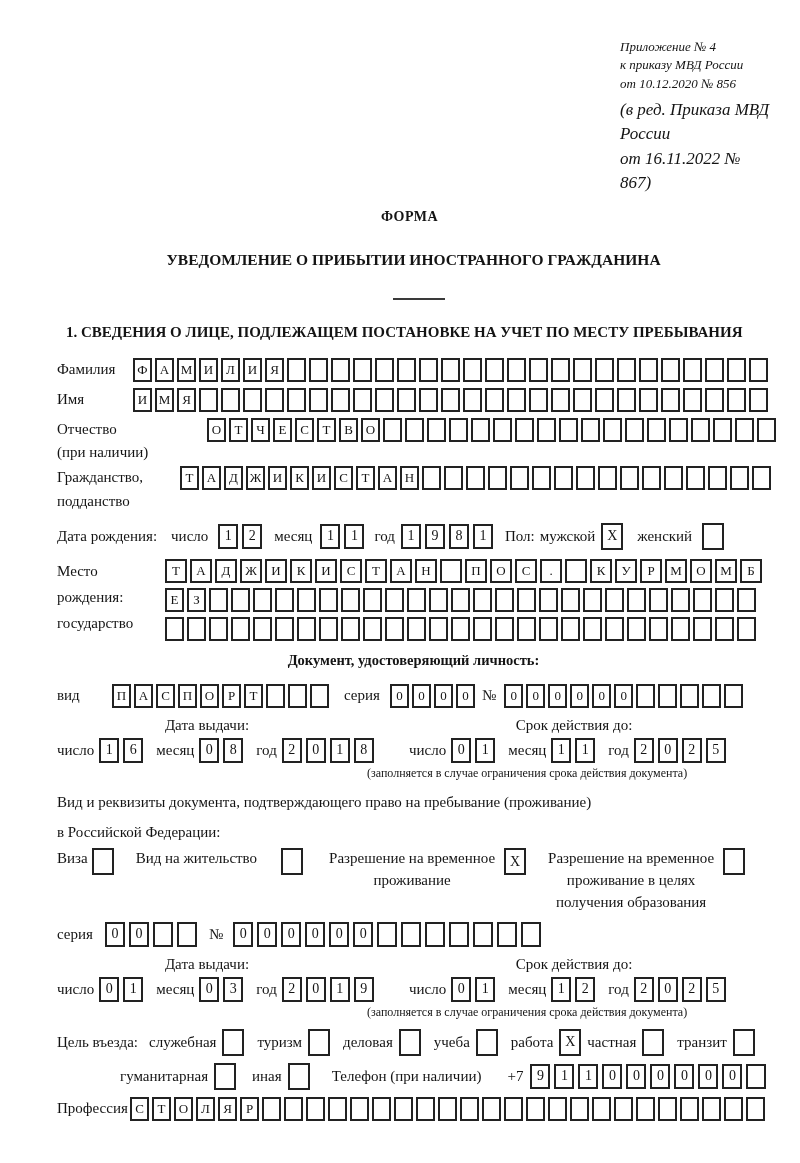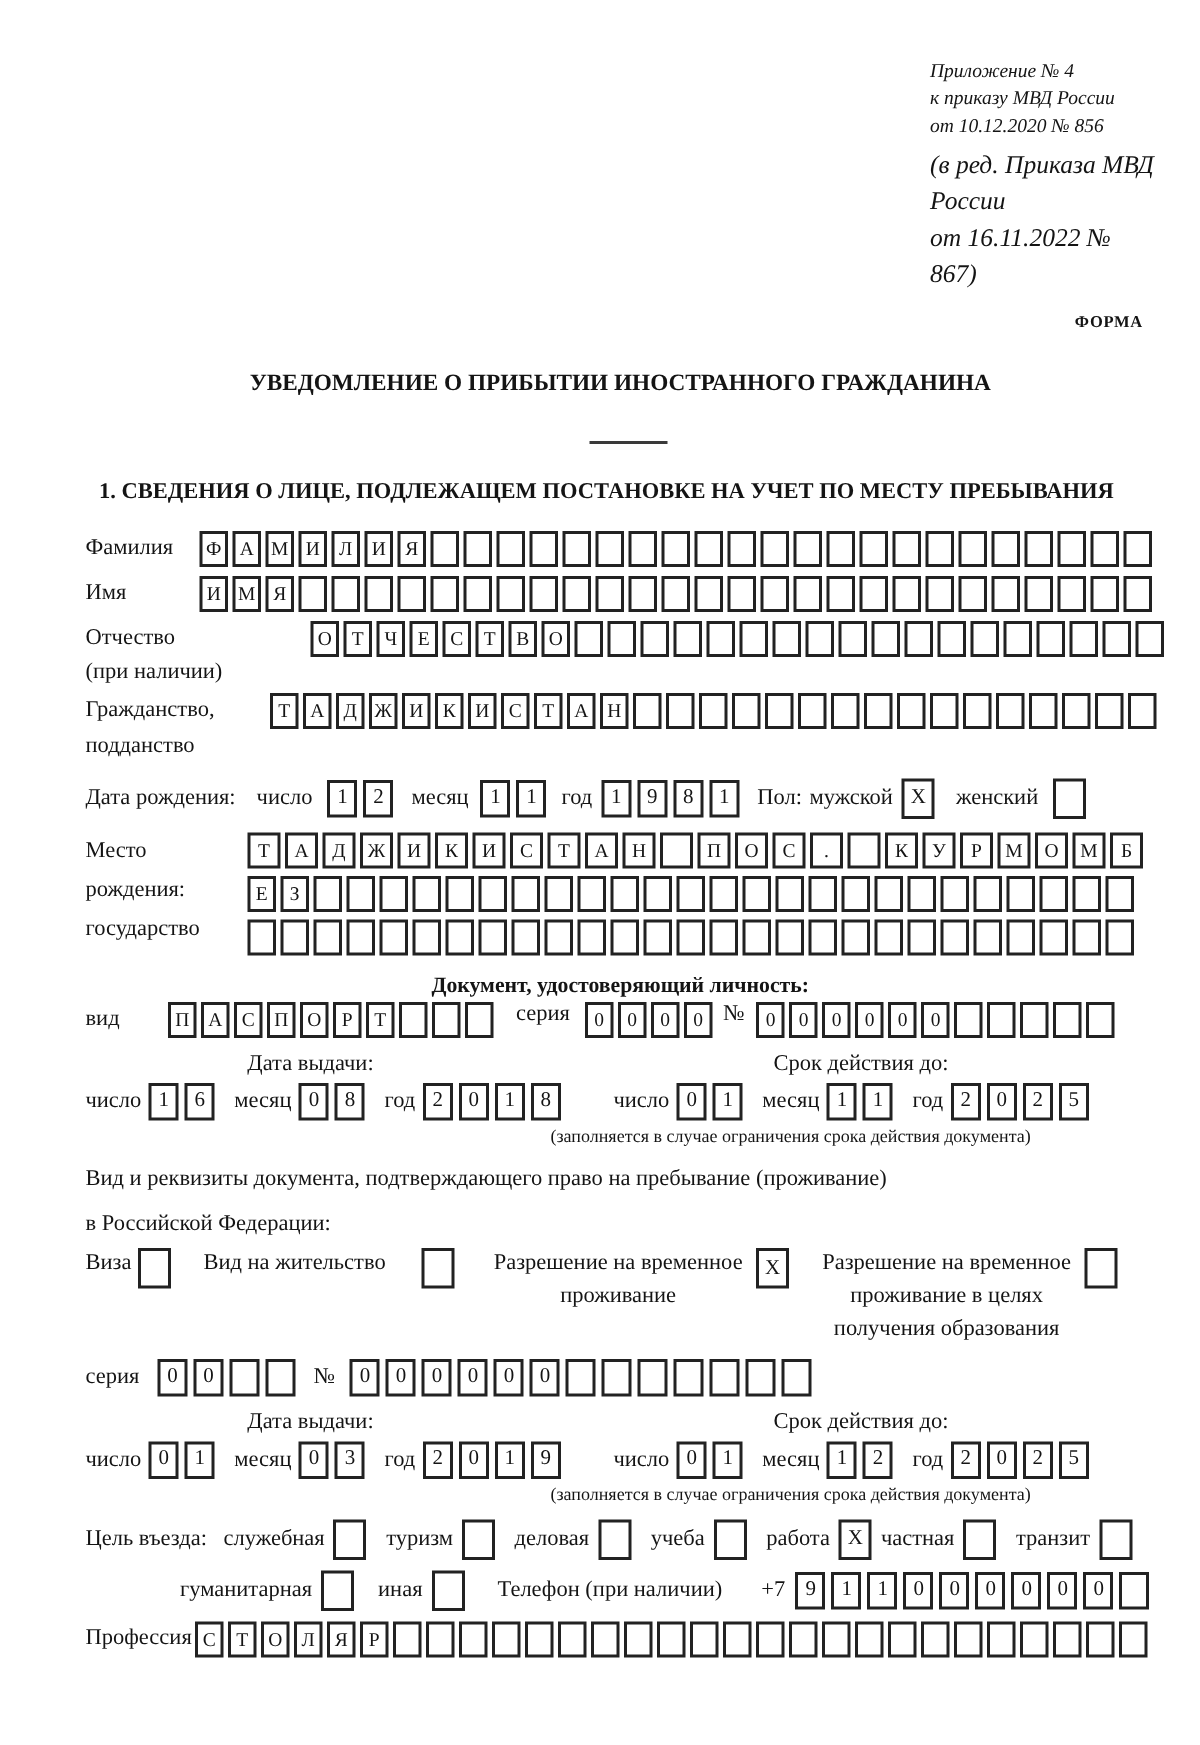--- a/index.html
+++ b/index.html
@@ -6,21 +6,21 @@
   body{
     width:800px;height:1163px;background:#ffffff;color:#141414;
     font-family:"Liberation Serif","DejaVu Serif",serif;
     overflow:hidden;
   }
   .page{padding:38px 30px 0 57px;box-sizing:border-box;}
 
   
   .appendix{margin-left:563px;font-size:13px;line-height:1.42;font-style:italic;}
   .appendix .amend{margin-top:5px;font-size:17px;}
-  .forma{margin-top:14px;text-align:right;padding-right:8px;font-weight:bold;font-size:11px;letter-spacing:.5px;}
+  .forma{margin-top:14px;text-align:center;padding-right:8px;font-weight:bold;font-size:14px;letter-spacing:.5px;}
 
   
   .title{margin-top:22px;text-align:center;font-weight:bold;font-size:15.5px;line-height:1.65;}
   .tunder{display:inline-block;width:52px;border-bottom:2.5px solid #3a3a3a;margin-left:10px;}
   .sec{margin-top:24px;margin-left:9px;font-weight:bold;font-size:15px;}
 
   
   .frow{display:flex;align-items:flex-start;}
   .flabel{font-size:15px;flex:none;line-height:1.55;}
   .boxes{display:inline-flex;flex-wrap:nowrap;flex:none;}
@@ -339,21 +339,21 @@
           <span class="cell"></span>
           <span class="cell"></span>
           <span class="cell"></span>
           <span class="cell"></span>
         </div>
     </div>
   </div>
 
   <div class="doc-head">Документ, удостоверяющий личность:</div>
 
-  <div class="frow" style="margin-top:2px;align-items:flex-start">
+  <div class="frow" style="margin-top:15px;align-items:center">
     <span class="flabel" style="width:55px">вид</span>
     <span class="boxes">
         <span class="cell">П</span>
         <span class="cell">А</span>
         <span class="cell">С</span>
         <span class="cell">П</span>
         <span class="cell">О</span>
         <span class="cell">Р</span>
         <span class="cell">Т</span>
         <span class="cell"></span>

